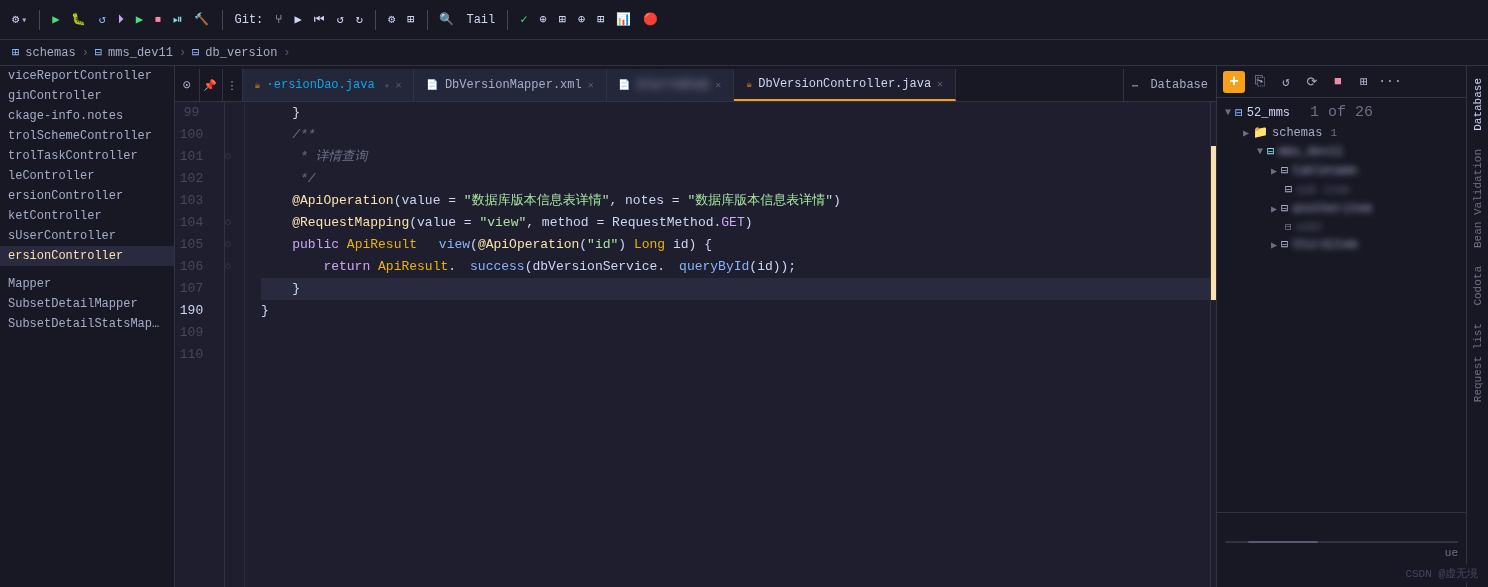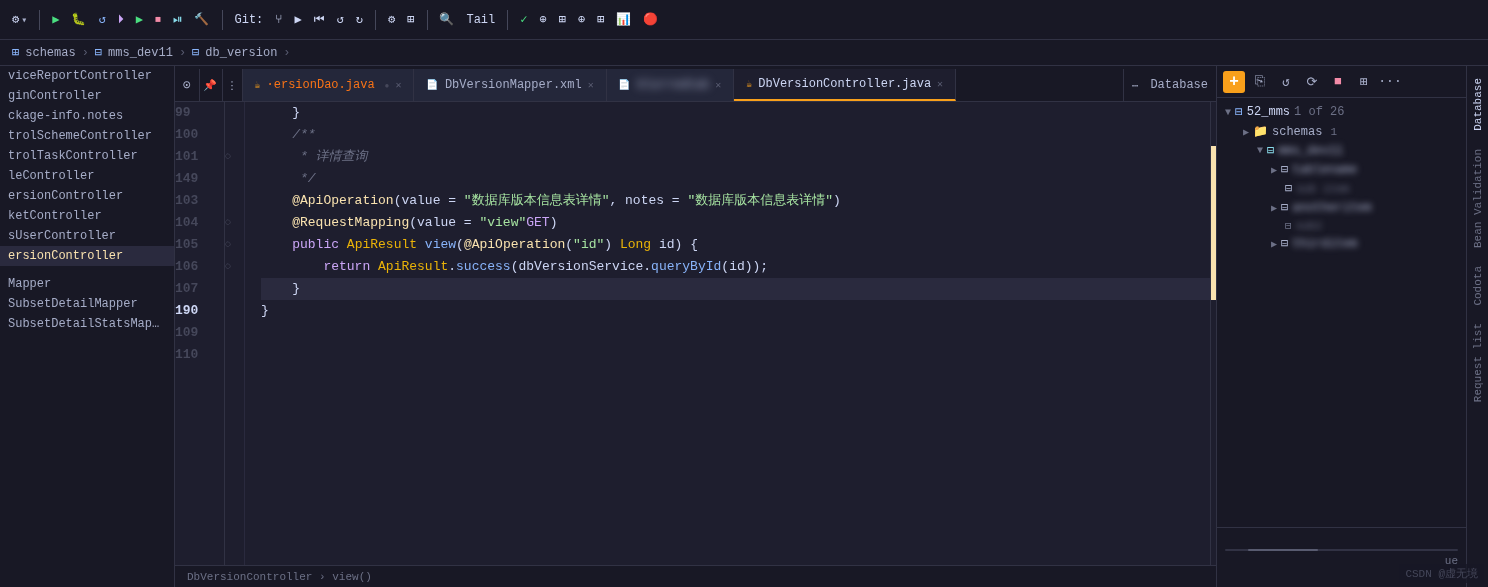--- a/index.html
+++ b/index.html
@@ -116,26 +116,25 @@
       display: flex;
       overflow: hidden;
       position: relative;
     }
     .line-numbers {
       width: 50px;
       background: #1e1e2e;
       color: #45475a;
       font-size: 13px;
       line-height: 22px;
-      text-align: left;
+      text-align: center;
       padding: 0 8px 0 0;
       user-select: none;
       border-right: 1px solid #313244;
       overflow: hidden;
-      font-weight: bold;
     }
     .line-numbers .ln {
       display: block;
       padding-right: 8px;
     }
     .line-numbers .ln.current {
       color: #cdd6f4;
     }
     .code-content {
       flex: 1;
@@ -147,21 +146,21 @@
     .code-line {
       display: flex;
       align-items: center;
       white-space: pre;
     }
     .code-line.highlighted { background: #2a2a3e; }
 
     
     .kw { color: #cba6f7; }
     .cls { color: #eab308; }
-    .fn { color: #89b4fa; }
+    .fn { color: #89b4fa; margin-left: 14px; }
     .str { color: #a6e3a1; }
     .ann { color: #f9e2af; }
     .cm { color: #6c7086; font-style: italic; }
     .plain { color: #cdd6f4; }
 
     
     .status-bar {
       height: 22px;
       background: #181825;
       display: flex;
@@ -334,21 +333,21 @@
       </div>
       <div style="padding: 0 4px; display:flex; align-items:center; height:32px; color:#a6adc8; cursor:pointer; border-right:1px solid #313244;">
         <span style="font-size:11px">📌</span>
       </div>
       <div style="padding: 0 4px; display:flex; align-items:center; height:32px; color:#a6adc8; cursor:pointer; border-right:1px solid #313244;">
         <span style="font-size:11px">⋮</span>
       </div>
 
       <div class="tab">
         <span class="tab-icon" style="color:#f9a01b">☕</span>
-        <span style="color:#f97316">·ersionDao.java</span>
+        <span style="color:#0ea5e9">·ersionDao.java</span>
         <span style="color:#45475a; font-size:8px; margin-left:4px; cursor:pointer">●</span>
         <span class="close-btn">✕</span>
       </div>
       <div class="tab">
         <span class="tab-icon" style="color:#89b4fa">📄</span>
         <span>DbVersionMapper.xml</span>
         <span class="close-btn">✕</span>
       </div>
       <div class="tab">
         <span class="tab-icon" style="color:#cba6f7">📄</span>
@@ -366,21 +365,21 @@
         <span style="font-size:12px; margin-left:8px">Database</span>
       </div>
     </div>
 
     <div class="code-editor">
 
       <div class="line-numbers">
         <span class="ln">99</span>
         <span class="ln">100</span>
         <span class="ln">101</span>
-        <span class="ln">149</span>
+        <span class="ln">102</span>
         <span class="ln">103</span>
         <span class="ln">104</span>
         <span class="ln">105</span>
         <span class="ln">106</span>
         <span class="ln">107</span>
         <span class="ln current">190</span>
         <span class="ln">109</span>
         <span class="ln">110</span>
       </div>
 
@@ -399,21 +398,21 @@
         <div style="height:22px"></div>
       </div>
 
       <div class="code-content">
         <div class="code-line"><span class="plain">    }</span></div>
         <div class="code-line"> </div>
         <div class="code-line"><span class="cm">    /**</span></div>
         <div class="code-line"><span class="cm">     * </span><span class="cm">详情查询</span></div>
         <div class="code-line"><span class="cm">     */</span></div>
         <div class="code-line"><span class="ann">    @ApiOperation</span><span class="plain">(value = </span><span class="str">"数据库版本信息表详情"</span><span class="plain">, notes = </span><span class="str">"数据库版本信息表详情"</span><span class="plain">)</span></div>
-        <div class="code-line"><span class="ann">    @RequestMapping</span><span class="plain">(value = </span><span class="str">"view"</span><span class="kw">GET</span><span class="plain">)</span></div>
+        <div class="code-line"><span class="ann">    @RequestMapping</span><span class="plain">(value = </span><span class="str">"view"</span><span class="plain">, method = RequestMethod.</span><span class="kw">GET</span><span class="plain">)</span></div>
         <div class="code-line"><span class="kw">    public </span><span class="cls">ApiResult</span><span class="fn"> view</span><span class="plain">(</span><span class="ann">@ApiOperation</span><span class="plain">(</span><span class="str">"id"</span><span class="plain">) </span><span class="cls">Long</span><span class="plain"> id) {</span></div>
         <div class="code-line"><span class="kw">        return </span><span class="cls">ApiResult</span><span class="plain">.</span><span class="fn">success</span><span class="plain">(dbVersionService.</span><span class="fn">queryById</span><span class="plain">(id));</span></div>
         <div class="code-line highlighted"><span class="plain">    }</span></div>
         <div class="code-line"><span class="plain">}</span></div>
         <div class="code-line"> </div>
       </div>
 
       <div style="width:6px; background:#1e1e2e; border-left:1px solid #313244;">
         <div style="height:22px"></div>
         <div style="height:22px"></div>
@@ -423,44 +422,41 @@
         <div style="height:22px; background:#f9e2af"></div>
         <div style="height:22px; background:#f9e2af"></div>
         <div style="height:22px; background:#f9e2af"></div>
         <div style="height:22px; background:#f9e2af"></div>
         <div style="height:22px"></div>
         <div style="height:22px"></div>
         <div style="height:22px"></div>
       </div>
     </div>
 
-    <div class="status-bar">
-      <span>DbVersionController  ›  view()</span>
-    </div>
   </div>
 
   <div class="right-panel">
 
     <div class="db-toolbar">
       <div class="db-btn" style="font-size:16px; line-height:1">+</div>
       <div class="db-btn-plain">⎘</div>
       <div class="db-btn-plain">↺</div>
       <div class="db-btn-plain">⟳</div>
       <div class="db-btn-plain" style="color:#f38ba8">■</div>
       <div class="db-btn-plain">⊞</div>
       <div class="db-btn-plain">···</div>
     </div>
 
     <div class="db-tree">
 
       <div class="db-tree-item">
         <span class="chevron">▼</span>
         <span style="color:#89b4fa; font-size:13px">⊟</span>
         <span style="color:#cdd6f4; font-size:12px">52_mms</span>
-        <span style="color:#6c7086; font-size:12px; margin-left:0">1 of 26</span>
+        <span style="color:#6c7086; font-size:15px; margin-left:16px">1 of 26</span>
       </div>
 
       <div class="db-tree-item">
         <span style="width:14px; display:inline-block"></span>
         <span class="chevron">▶</span>
         <span style="color:#a6adc8; font-size:12px">📁</span>
         <span>schemas</span>
         <span class="count-badge">1</span>
       </div>
 
@@ -498,21 +494,21 @@
       </div>
 
       <div class="db-tree-item">
         <span style="width:42px; display:inline-block"></span>
         <span class="chevron">▶</span>
         <span style="color:#a6adc8;">⊟</span>
         <span style="filter:blur(3px)">thirditem</span>
       </div>
     </div>
 
-    <div style="height:60px; background:#181825; border-top:1px solid #313244; display:flex; flex-direction:column; justify-content:center; padding:0 8px; gap:4px;">
+    <div style="height:75px; background:#181825; border-top:1px solid #313244; display:flex; flex-direction:column; justify-content:center; padding:0 8px; gap:4px;">
       <div style="height:2px; background:#313244; border-radius:1px; position:relative;">
         <div style="position:absolute; left:10%; width:30%; height:100%; background:#585b70; border-radius:1px;"></div>
       </div>
       <div style="font-size:11px; color:#6c7086; text-align:right">
         <span>ue</span>
       </div>
     </div>
   </div>
 
   <div class="vertical-tabs">

